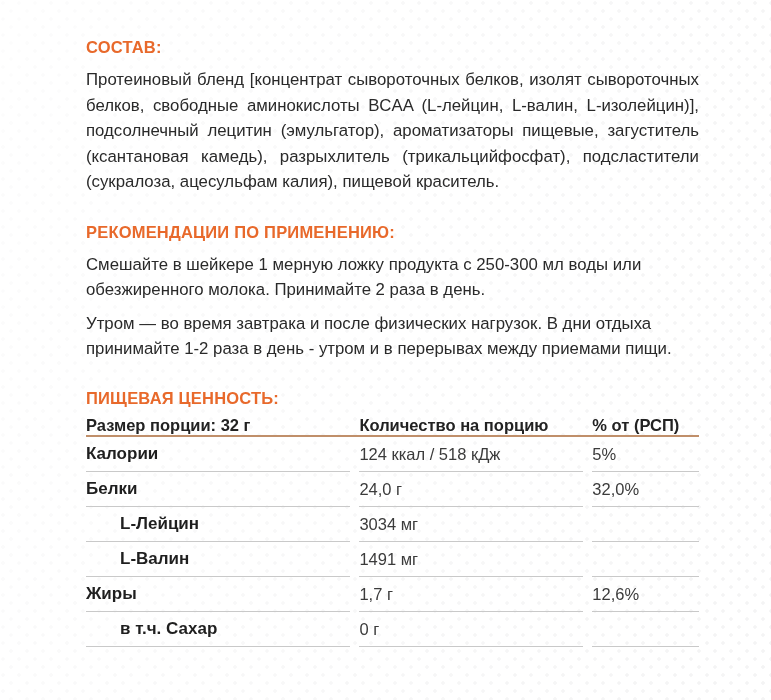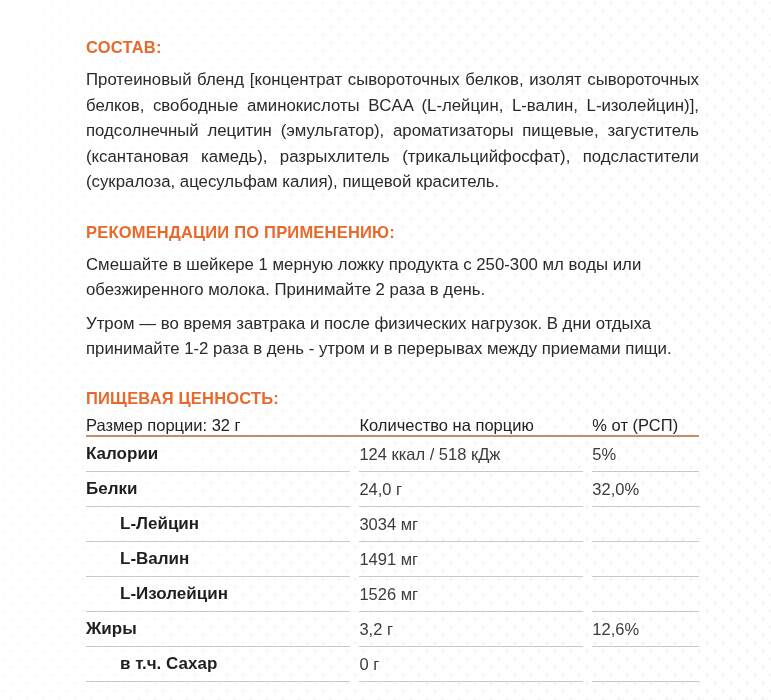--- a/index.html
+++ b/index.html
@@ -77,21 +77,21 @@
   table.nutrition col.c-pct   { width: 17.4%; }
 
   table.nutrition th,
   table.nutrition td {
     padding: 0;
     vertical-align: bottom;
   }
 
   .hdr-row th {
     font-size: 16.5px;
-    font-weight: normal;
+    font-weight: bold;
     color: #222222;
     text-align: left;
     padding-bottom: 9px;
     white-space: nowrap;
   }
 
   .cell {
     display: block;
     padding: 6px 0 6px 0;
     height: 22px;
@@ -228,44 +228,27 @@
             </td>
             <td>
               <span class="cell gap-cell">&nbsp;</span>
             </td>
             <td>
               <span class="cell val-cell">&nbsp;</span>
             </td>
           </tr>
           <tr>
             <td>
-              <span class="cell name-cell indent">L-Изолейцин</span>
-            </td>
-            <td>
-              <span class="cell gap-cell">&nbsp;</span>
-            </td>
-            <td>
-              <span class="cell val-cell">1526 мг</span>
-            </td>
-            <td>
-              <span class="cell gap-cell">&nbsp;</span>
-            </td>
-            <td>
-              <span class="cell val-cell">&nbsp;</span>
-            </td>
-          </tr>
-          <tr>
-            <td>
               <span class="cell name-cell">Жиры</span>
             </td>
             <td>
               <span class="cell gap-cell">&nbsp;</span>
             </td>
             <td>
-              <span class="cell val-cell">3,2 г</span>
+              <span class="cell val-cell">1,7 г</span>
             </td>
             <td>
               <span class="cell gap-cell">&nbsp;</span>
             </td>
             <td>
               <span class="cell val-cell">12,6%</span>
             </td>
           </tr>
           <tr>
             <td>

